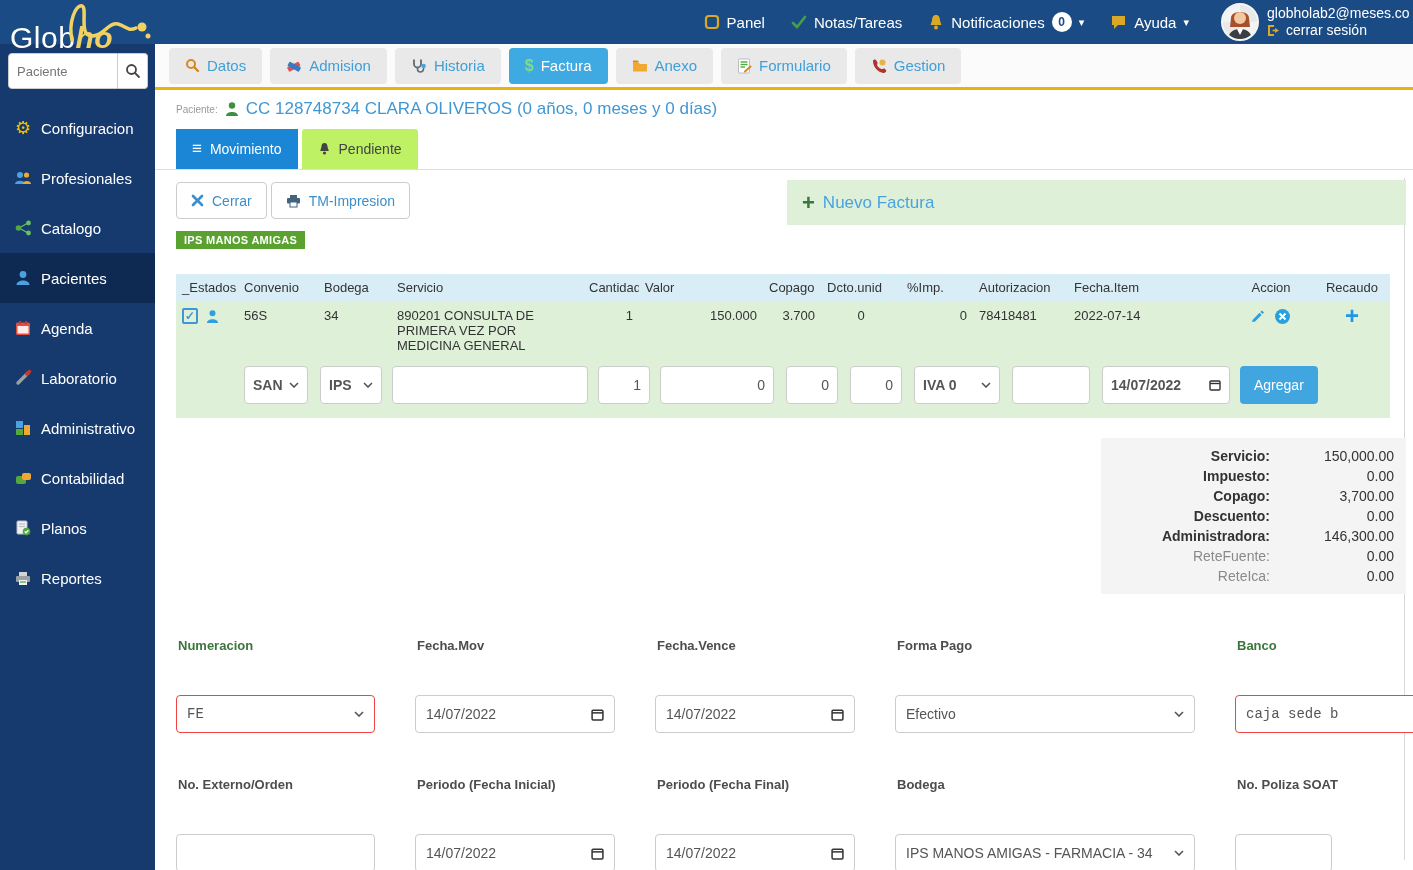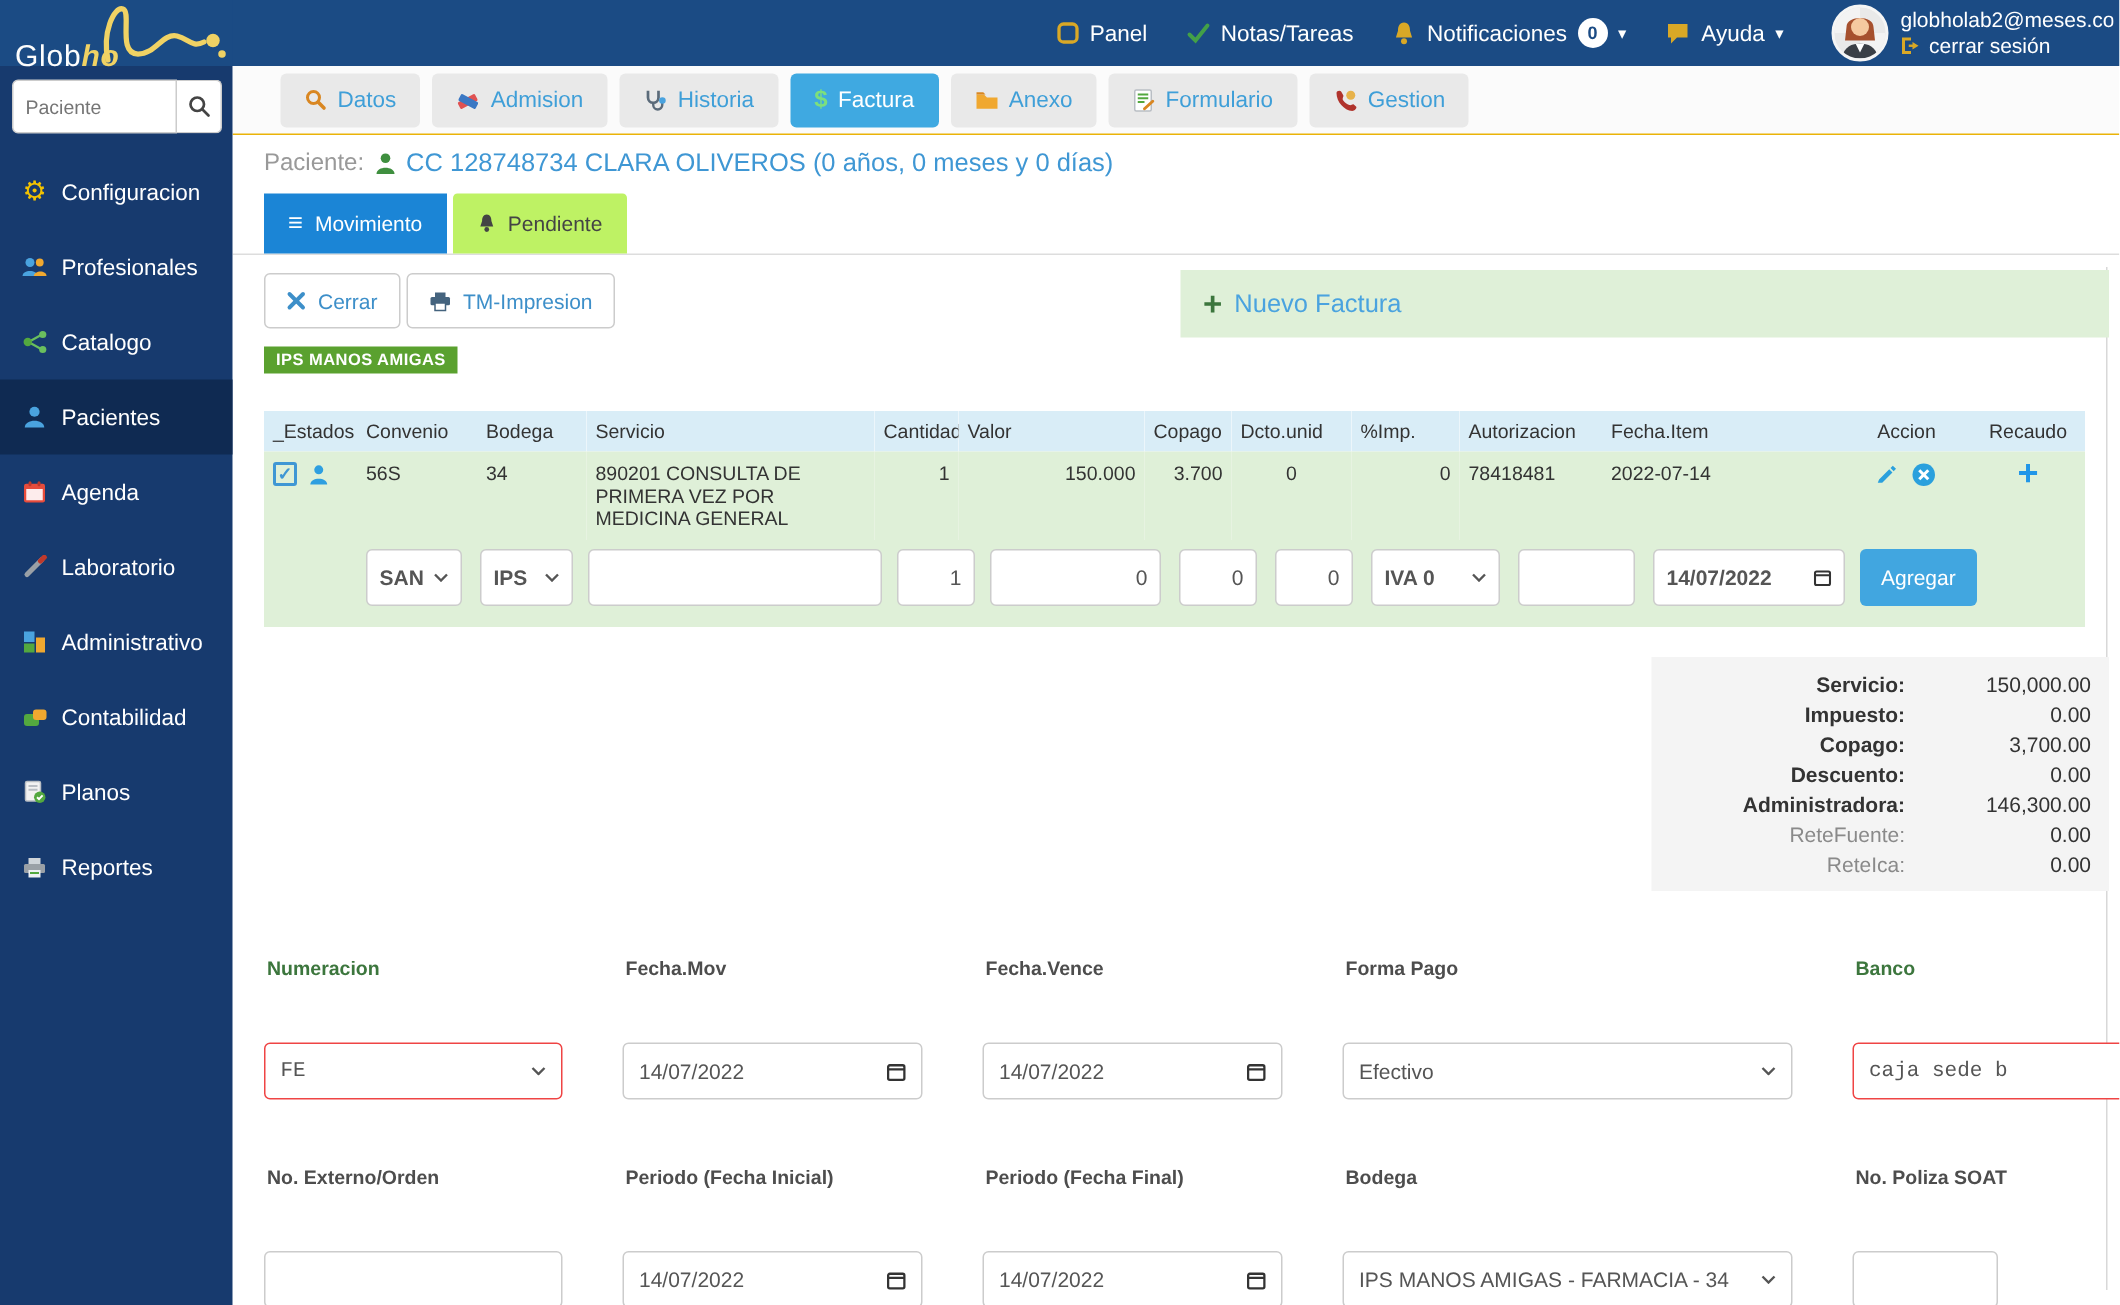--- a/index.html
+++ b/index.html
@@ -2,21 +2,21 @@
 <html><head>
 <meta charset="utf-8">
 <style>
   * { margin:0; padding:0; box-sizing:border-box; }
   html,body { width:1413px; height:870px; overflow:hidden; font-family:"Liberation Sans", sans-serif; background:#fff; }
   .canvas { position:relative; width:1413px; height:870px; overflow:hidden; }
 
   
   .topbar { position:absolute; left:0; top:0; width:1413px; height:44px; background:#1b4b84; color:#fff; z-index:30; display:flex; align-items:center; }
   .logo { width:155px; height:44px; background:#1b4b84; display:flex; align-items:center; padding-left:10px; position:relative; }
-  .logo-text { font-size:20px; color:#fdfdfd; letter-spacing:.5px;margin-top:32px; }
+  .logo-text { font-size:30px; color:#fdfdfd; letter-spacing:.5px;margin-top:32px; }
   .logo-ho { color:#f0d264; font-style:italic; font-weight:bold; }
   .logo-swoosh { position:absolute; left:58px; top:2px; }
   .topnav { display:flex; align-items:center; margin-left:auto; gap:26px; padding-right:4px; font-size:15px; }
   .topnav-item { display:flex; align-items:center; gap:7px; cursor:pointer; white-space:nowrap; }
   .badge-circle { background:#fff; color:#1b4b84; border-radius:50%; width:20px; height:20px; display:inline-flex; align-items:center; justify-content:center; font-size:12px; font-weight:bold; }
   .caret { font-size:11px; color:#fff; }
   .userbox { display:flex; align-items:center; gap:8px; margin-left:6px; }
   .avatar { width:38px; height:38px; border-radius:50%; background:#ececec; border:2px solid #f5f5f5; overflow:hidden; flex:0 0 auto; }
   .usertext { line-height:17px; font-size:14px; white-space:nowrap; overflow:hidden; width:142px; }
   .usertext .email { font-size:14px; }
@@ -30,26 +30,26 @@
   .menu { margin-top:4px; }
   .menu-item { height:50px; display:flex; align-items:center; gap:9px; padding-left:14px; color:#fff; font-size:15px; cursor:pointer; }
   .menu-item.active { background:#0f2a52; }
   .micon { width:18px; height:18px; display:inline-flex; align-items:center; justify-content:center; flex:0 0 auto; }
   .gear-char { color:#f2c200; font-size:18px; line-height:18px; font-family:"DejaVu Sans",sans-serif; }
 
   
   .main { position:absolute; left:155px; top:44px; width:1258px; height:826px; background:#fff; overflow:hidden; }
   .right-edge { position:absolute; right:8px; top:134px; bottom:10px; width:1px; background:#d8d8d8; }
 
-  .tabstrip { height:46px; background:#fbfbfb; border-bottom:1px solid #eab308; display:flex; align-items:center; gap:8px; padding-left:32px; }
+  .tabstrip { height:46px; background:#fbfbfb; border-bottom:3px solid #eab308; display:flex; align-items:center; gap:8px; padding-left:14px; }
   .tab { height:36px; background:#e9e9e9; border-radius:4px; color:#3f9fd8; font-size:15px; display:flex; align-items:center; gap:7px; padding:0 16px; cursor:pointer; }
   .tab.active { background:#3fa9e1; color:#fff; }
 
   .patient-line { display:flex; align-items:center; gap:6px; padding:9px 0 4px 21px; }
-  .patient-label { color:#999; font-size:16px; }
+  .patient-label { color:#999; font-size:10px; }
   .patient-info { color:#3f97d4; font-size:17px; }
 
   .subtabs { display:flex; margin-top:6px; border-bottom:1px solid #ddd; padding-left:21px; }
   .subtab { height:40px; display:flex; align-items:center; gap:8px; padding:0 16px; font-size:14px; cursor:pointer; }
   .subtab.active { background:#1b85d6; color:#fff; }
   .subtab.inactive { background:#bef264; color:#444; margin-left:4px; border-radius:3px 3px 0 0; }
 
   .body { padding:12px 7px 0 21px; position:relative; }
 
   .actions-row { display:flex; align-items:flex-start; }

